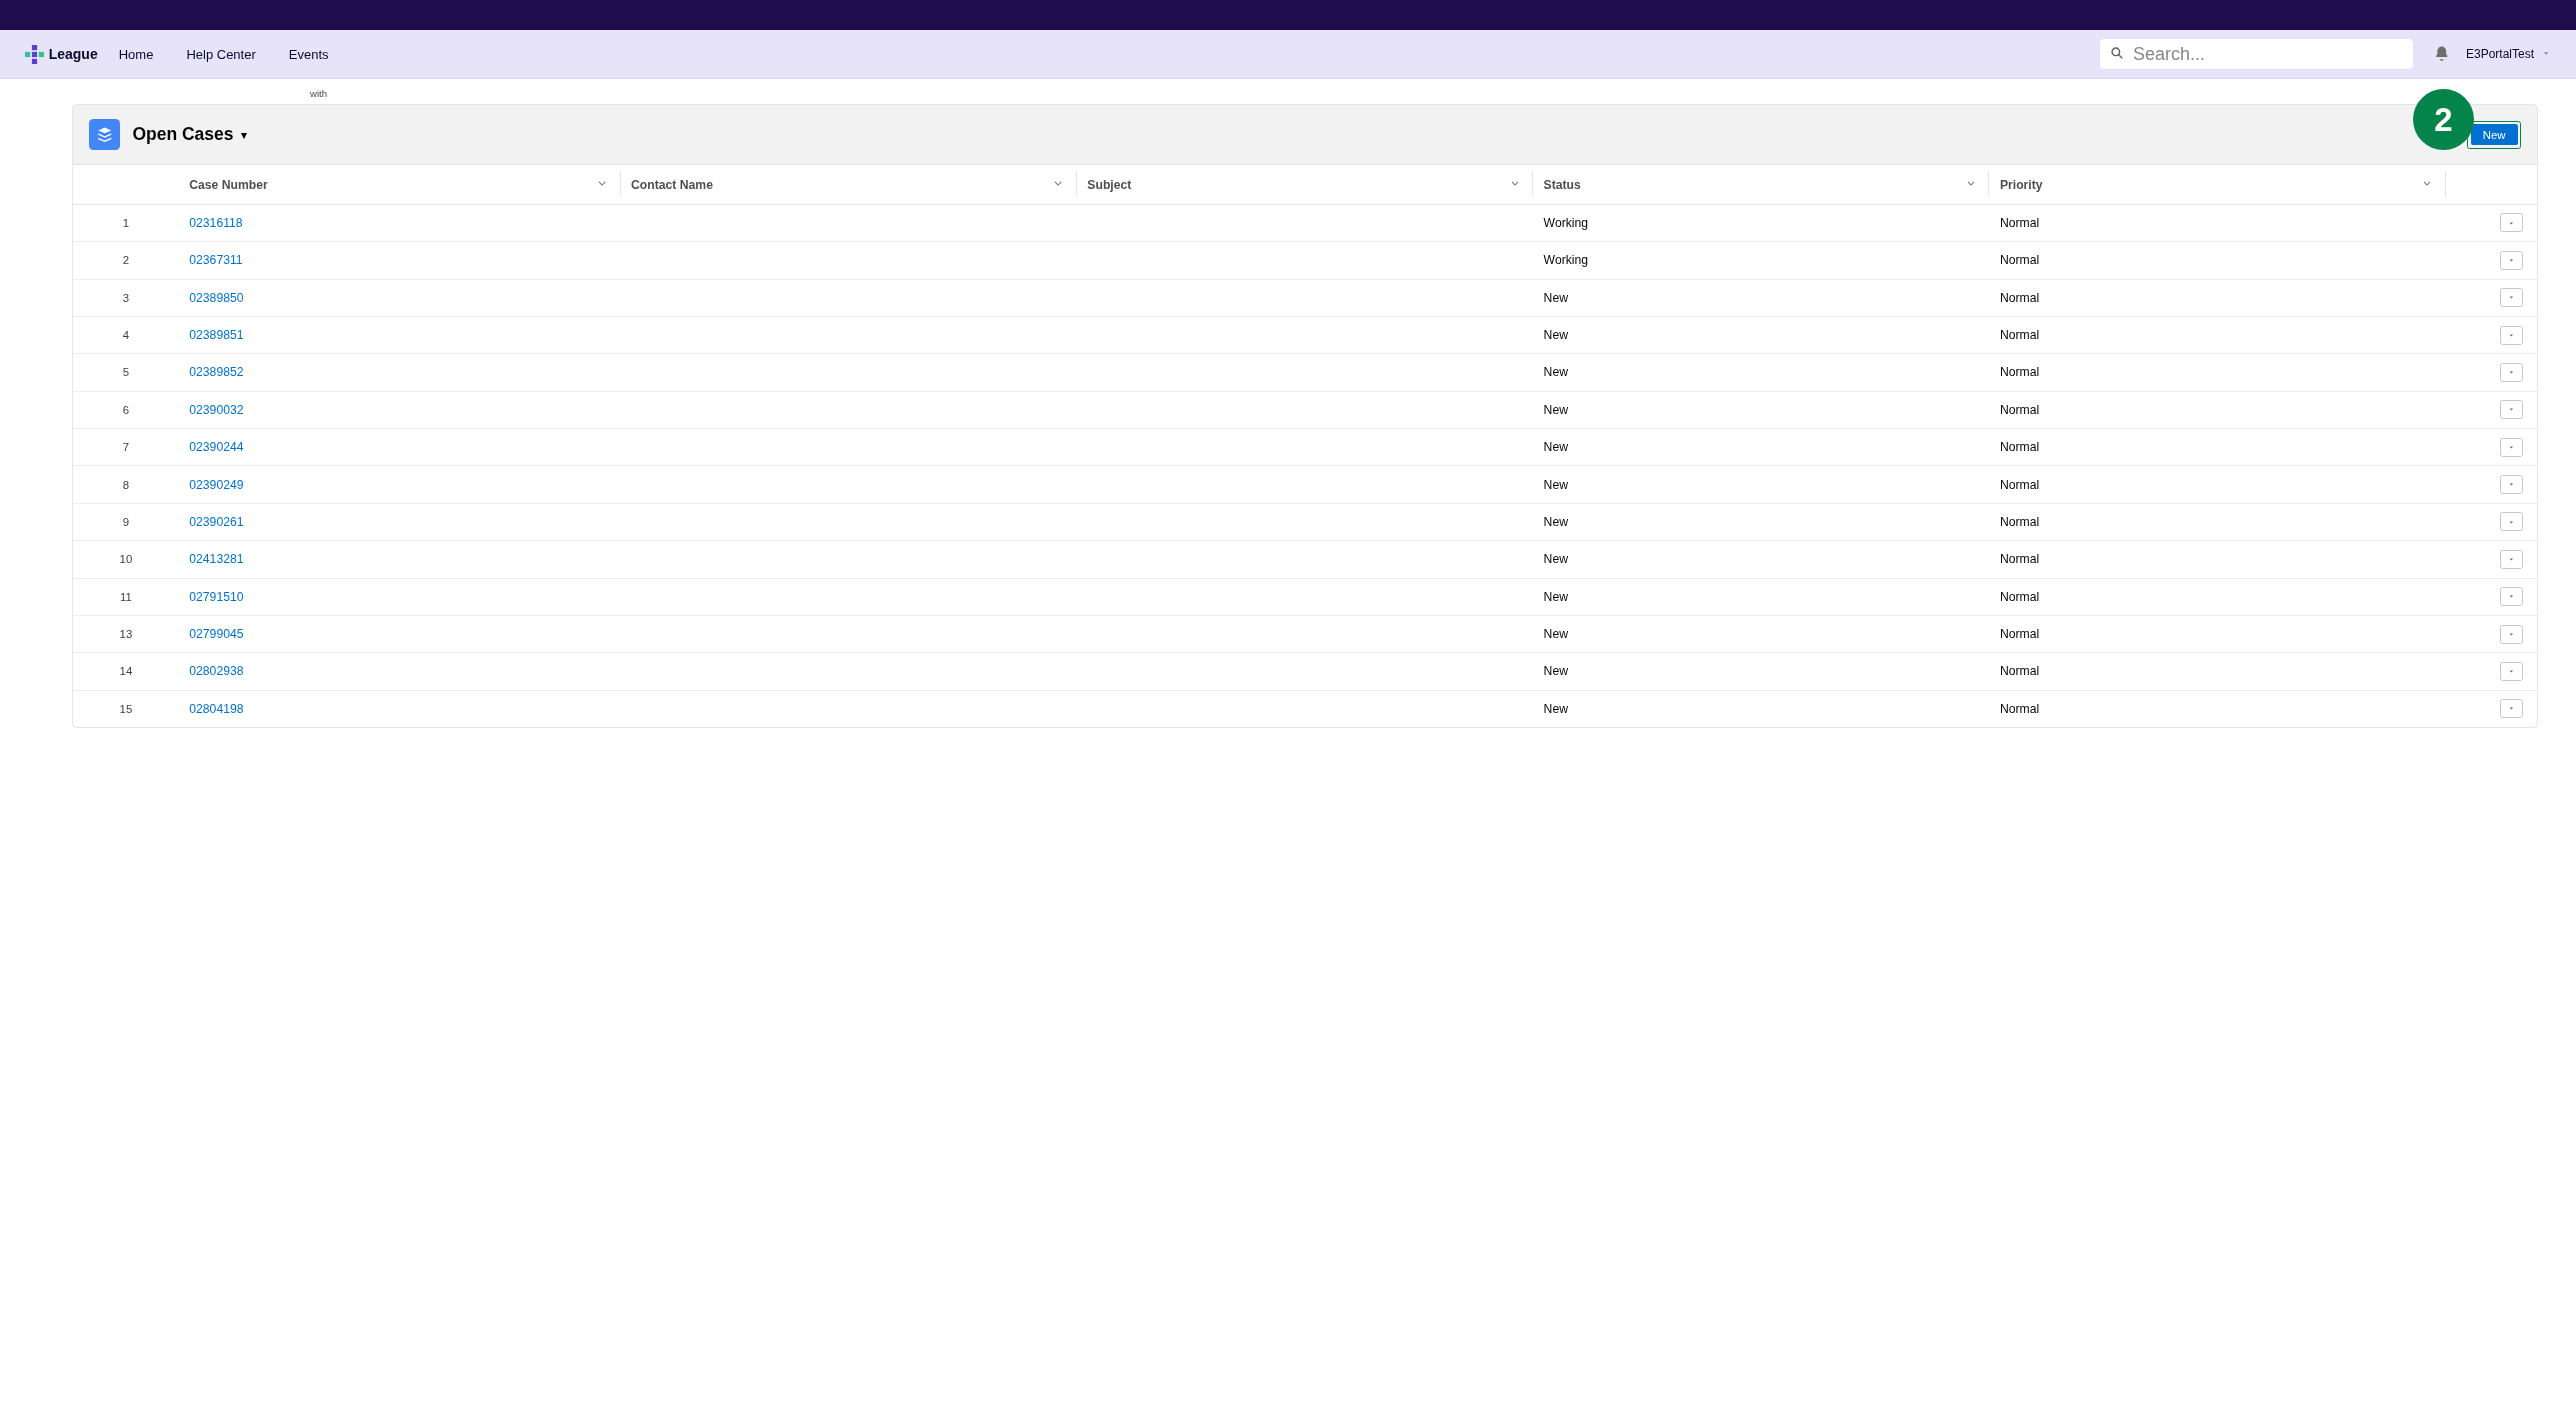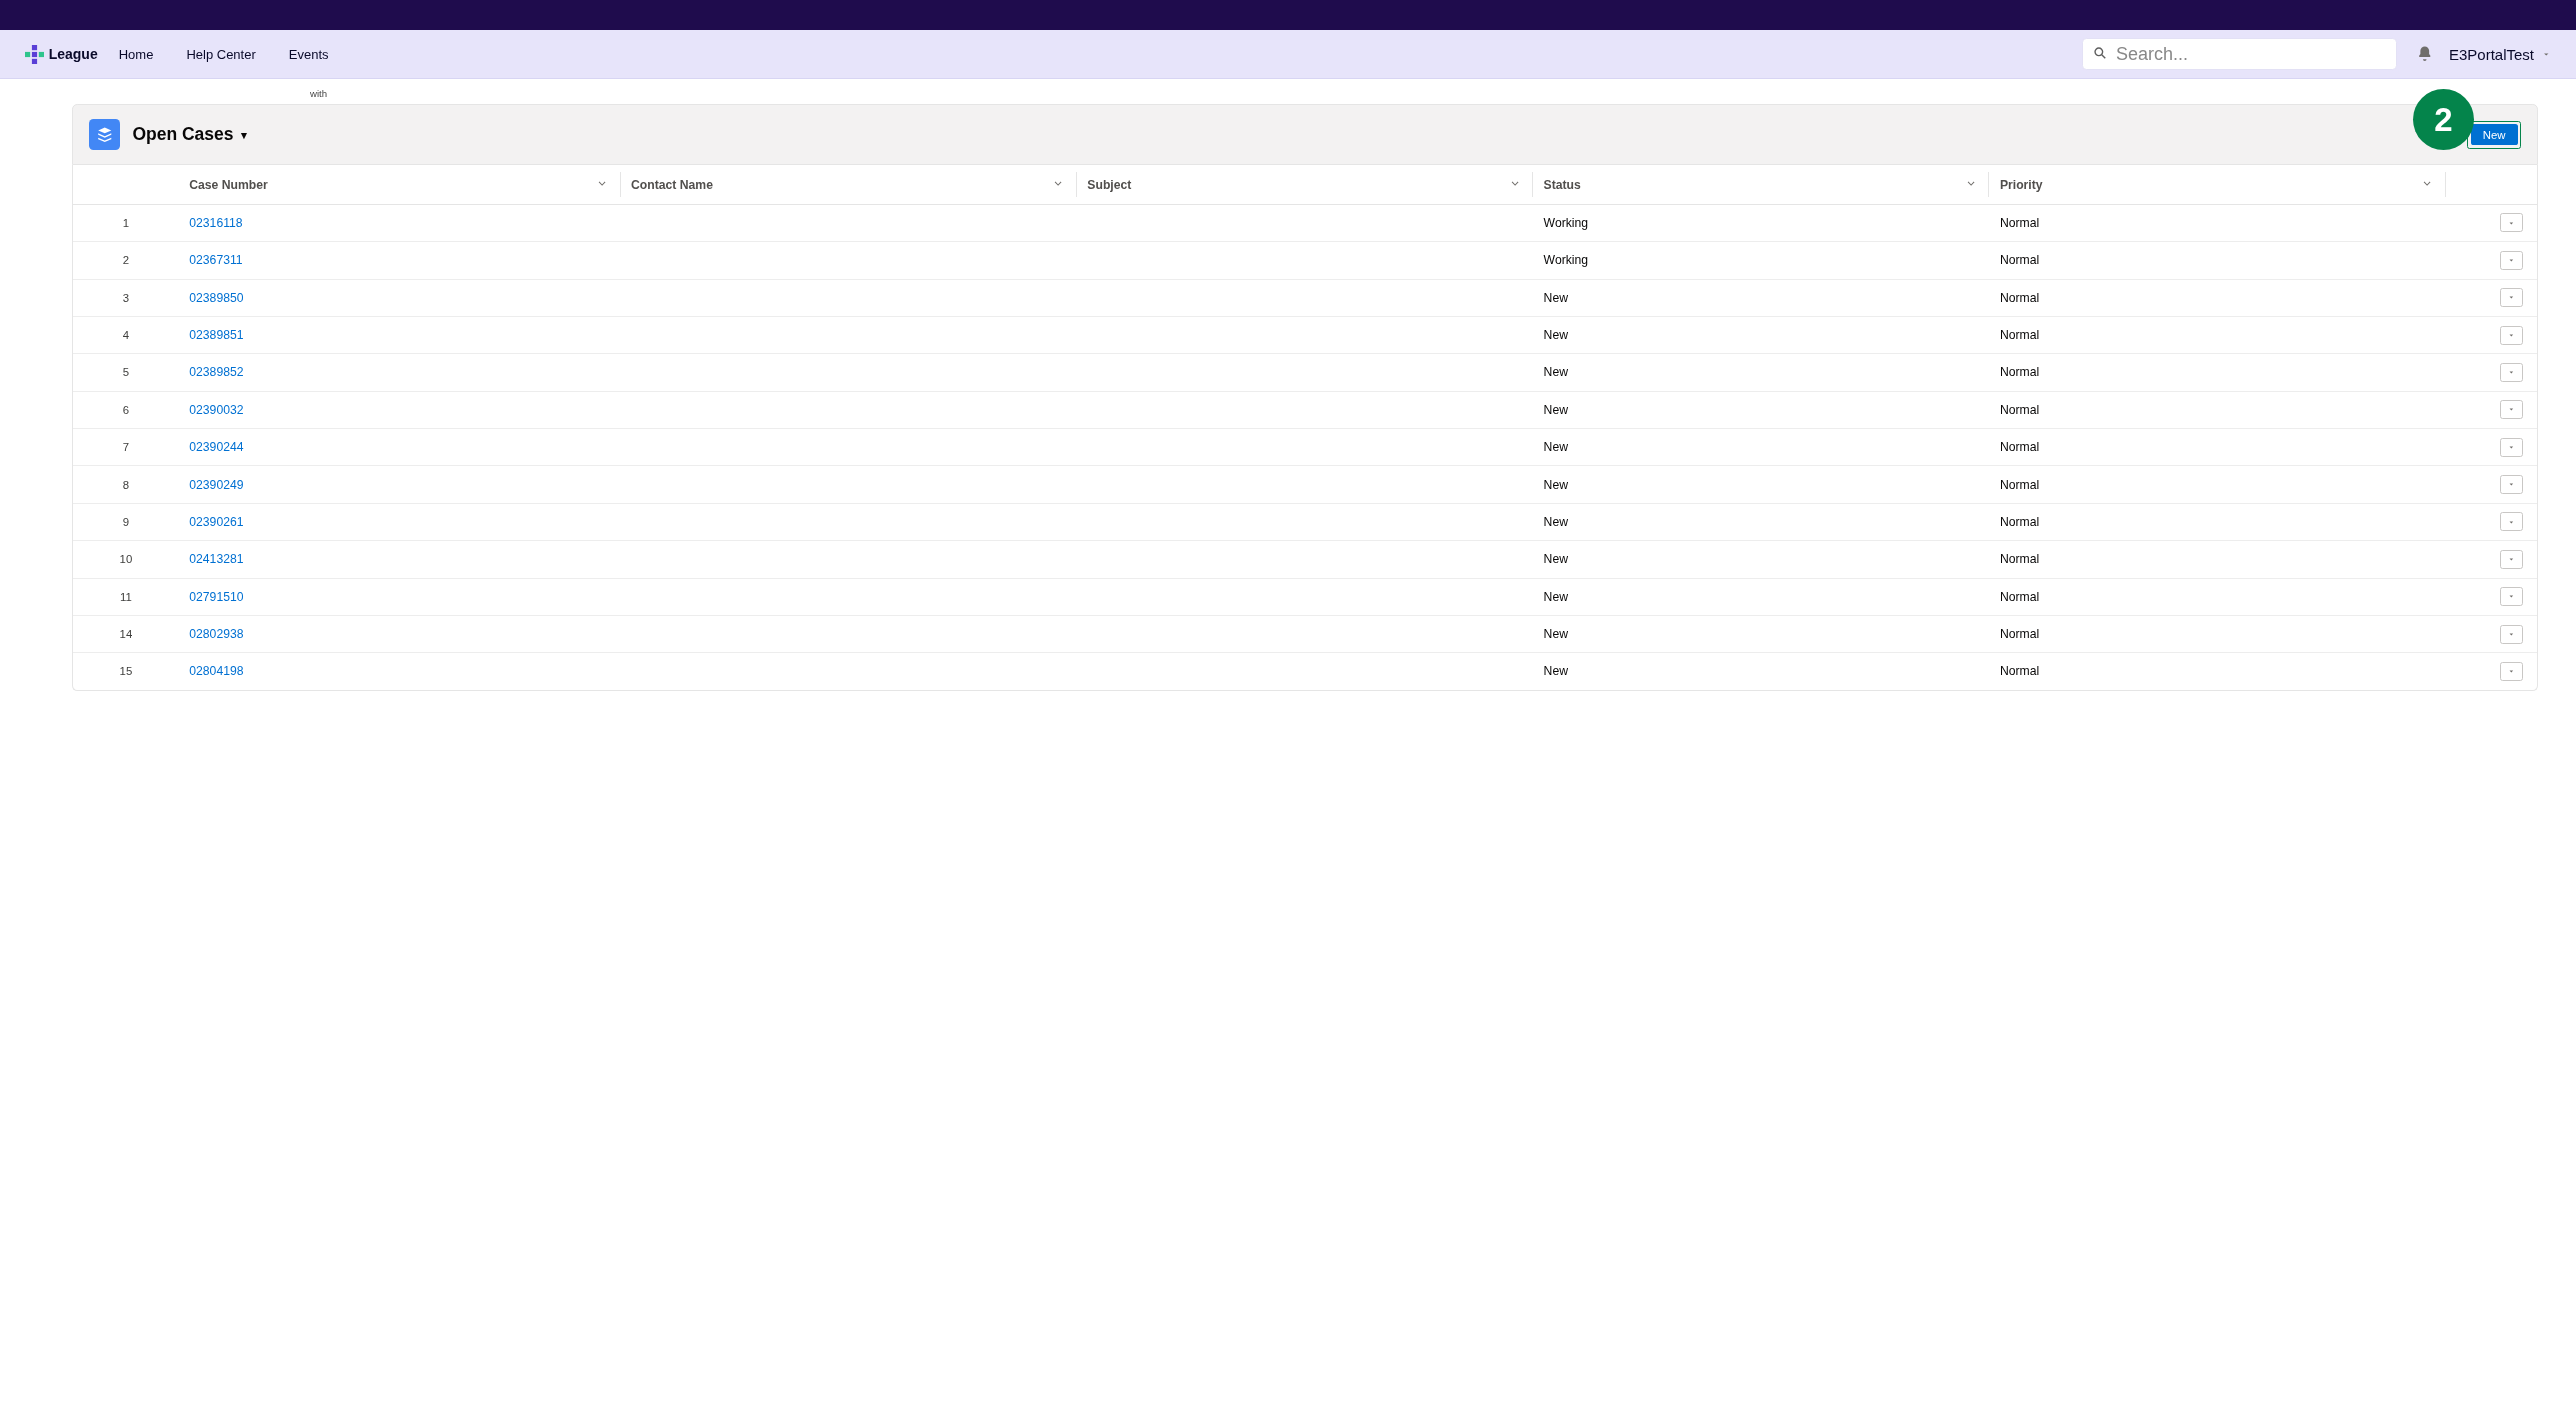--- a/index.html
+++ b/index.html
@@ -15,21 +15,21 @@
   .logo-mark { display: flex; align-items: center; }
   .logo-text { font-weight: 700; color: #0a0a2a; font-size: 14px; }
   .nav { display: flex; gap: 33px; }
   .nav a { color: #0a0a2a; text-decoration: none; font-size: 13px; }
   .spacer { flex: 1; }
   .search-wrap { display: flex; align-items: center; background: #ffffff; border: 0.9px solid #e3e1f5; border-radius: 4.4px; width: 315px; height: 31.5px; padding: 0 10.5px; gap: 8.7px; }
   .search-wrap svg { color: #5e5e5e; }
   .search-wrap input { border: none; outline: none; flex: 1; font-size: 18px; color: #be185d; background: transparent; }
   .search-wrap input::placeholder { color: #888; }
   .bell { margin: 0 15.7px 0 19px; color: #706e6b; display:flex; align-items:center; }
-  .user-menu { display: flex; align-items: center; gap: 7px; color: #0a0a2a; font-size: 15px; cursor: pointer; }
+  .user-menu { display: flex; align-items: center; gap: 7px; color: #0a0a2a; font-size: 12px; cursor: pointer; }
   .user-menu .caret { color: #706e6b; }
 
   .subheader { font-size: 9.6px; color: #444; padding: 8.7px 0 5.2px 0; margin-left: 32px; }
   .subheader .withtxt { margin-left: 278px; }
 
   
   .container { margin: 0 38px 0 72px; }
   @media (max-width: 1312px) { .container { margin: 0 17.5px 0 35px; } }
 
   .list-panel { background: #f3f2f2; border: 0.9px solid #e5e5e5; border-radius: 5.2px 5.2px 0 0; padding: 14px 15.7px; display:flex; align-items:center; position:relative; }
@@ -329,20 +329,33 @@
             <td class="col-subject"></td>
             <td>New</td>
             <td>Normal</td>
             <td class="col-action"><span class="row-menu">
                 <svg width="8.7" height="8.7" viewBox="0 0 24 24" fill="currentColor">
                   <path d="M7 10l5 5 5-5z"></path>
                 </svg>
               </span></td>
           </tr>
           <tr>
+            <td class="col-row">13</td>
+            <td class="col-case"><a href="#">02799045</a></td>
+            <td class="col-contact"></td>
+            <td class="col-subject"></td>
+            <td>New</td>
+            <td>Normal</td>
+            <td class="col-action"><span class="row-menu">
+                <svg width="8.7" height="8.7" viewBox="0 0 24 24" fill="currentColor">
+                  <path d="M7 10l5 5 5-5z"></path>
+                </svg>
+              </span></td>
+          </tr>
+          <tr>
             <td class="col-row">14</td>
             <td class="col-case"><a href="#">02802938</a></td>
             <td class="col-contact"></td>
             <td class="col-subject"></td>
             <td>New</td>
             <td>Normal</td>
             <td class="col-action"><span class="row-menu">
                 <svg width="8.7" height="8.7" viewBox="0 0 24 24" fill="currentColor">
                   <path d="M7 10l5 5 5-5z"></path>
                 </svg>

